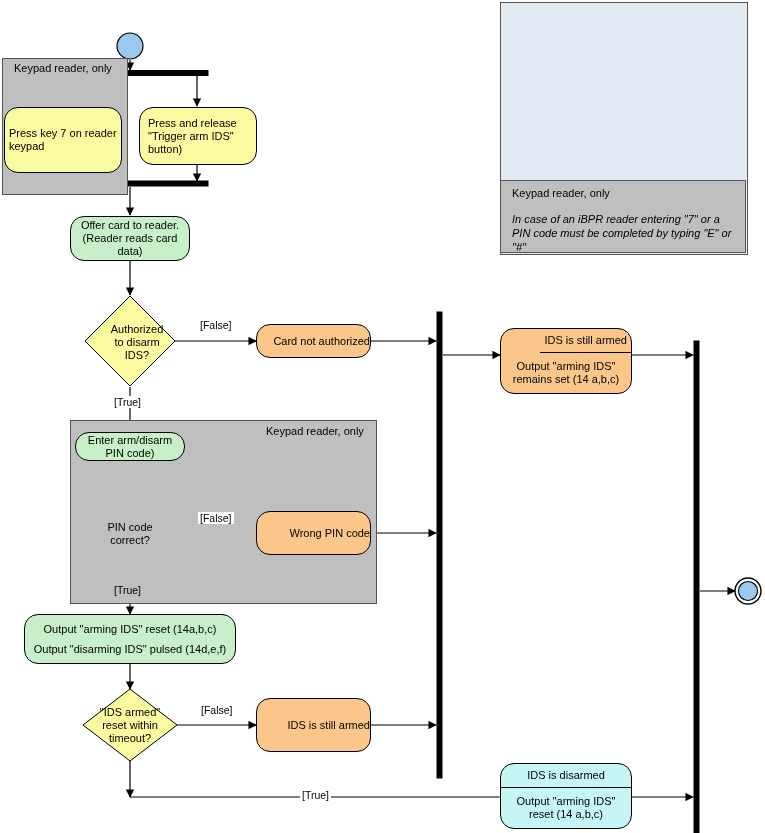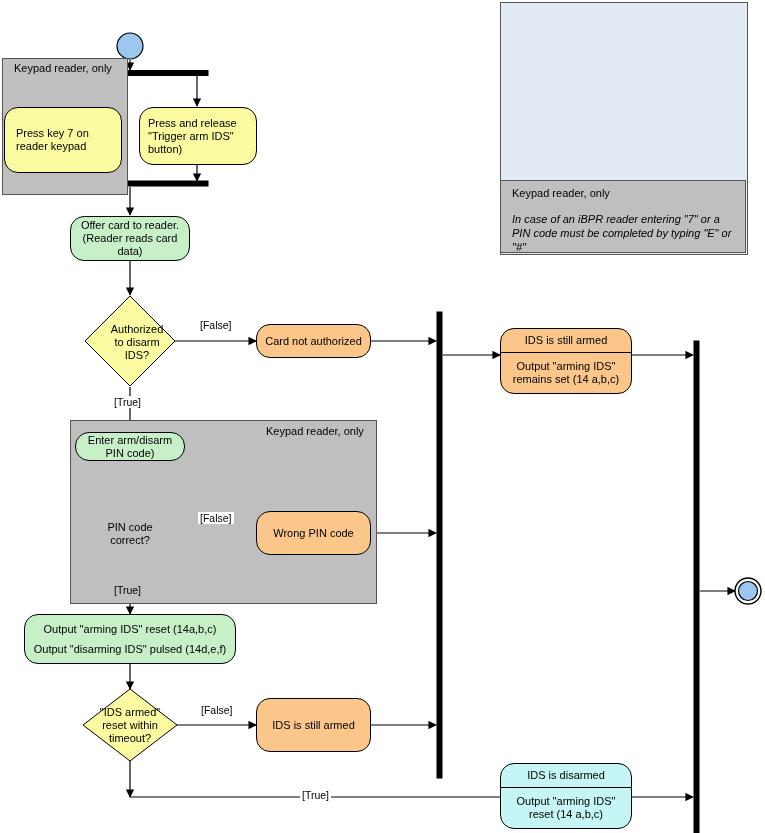--- a/index.html
+++ b/index.html
@@ -31,21 +31,21 @@
     font-size: 11px;
     line-height: 13px;
     color: #000;
   }
   .rounded {
     border: 1px solid #000;
     border-radius: 14px;
   }
   .yellow  { background: #FAFAA0; }
   .green   { background: #C8F0C8; }
-  .orange  { background: #FBC68A; }
+  .orange  { background: #FBC68A; align-items: flex-end; }
   .cyan    { background: #C6F5F5; }
   .grey    { background: #BFBFBF; border: 1px solid #555; }
   .legendbox { background: #E2EAF4; border: 1px solid #555; }
 
   .panel-title {
     position: absolute;
     font-size: 11px;
     color: #000;
   }
   .statebox {
@@ -181,21 +181,21 @@
   <div class="panel-title" style="left:14px; top:62px;">Keypad reader, only</div>
 
   <div class="node grey" style="left:70px; top:420px; width:307px; height:184px;"></div>
   <div class="panel-title" style="left:266px; top:425px;">Keypad reader, only</div>
 
   <div class="legendbox" style="position:absolute; left:500px; top:2px; width:246px; height:251px;"></div>
   <div class="node grey" style="left:500px; top:180px; width:246px; height:73px; border:1px solid #555;"></div>
   <div class="legend-sub" style="left:512px; top:186px;">Keypad reader, only</div>
   <div class="legend-sub" style="left:512px; top:212px; width:224px;font-style:italic;">In case of an iBPR reader entering "7" or a PIN code must be completed by typing "E" or "#"</div>
 
-  <div class="node rounded yellow" style="left:4px; top:107px; width:118px; height:66px; padding:0 11px; align-items:flex-start; justify-content:center; text-align:left;">
+  <div class="node rounded yellow" style="left:4px; top:107px; width:118px; height:66px; padding:0 4px; align-items:flex-start; justify-content:center; text-align:left;">
     <span>Press key 7 on reader keypad</span>
   </div>
 
   <div class="node rounded yellow" style="left:139px; top:107px; width:118px; height:58px; padding:0 8px; align-items:flex-start; justify-content:center; text-align:left;">
     <span>Press and release "Trigger arm IDS" button)</span>
   </div>
 
   <div class="node rounded green" style="left:70px; top:216px; width:120px; height:45px; padding:0 6px;">
     <span>Offer card to reader. (Reader reads card data)</span>
   </div>

